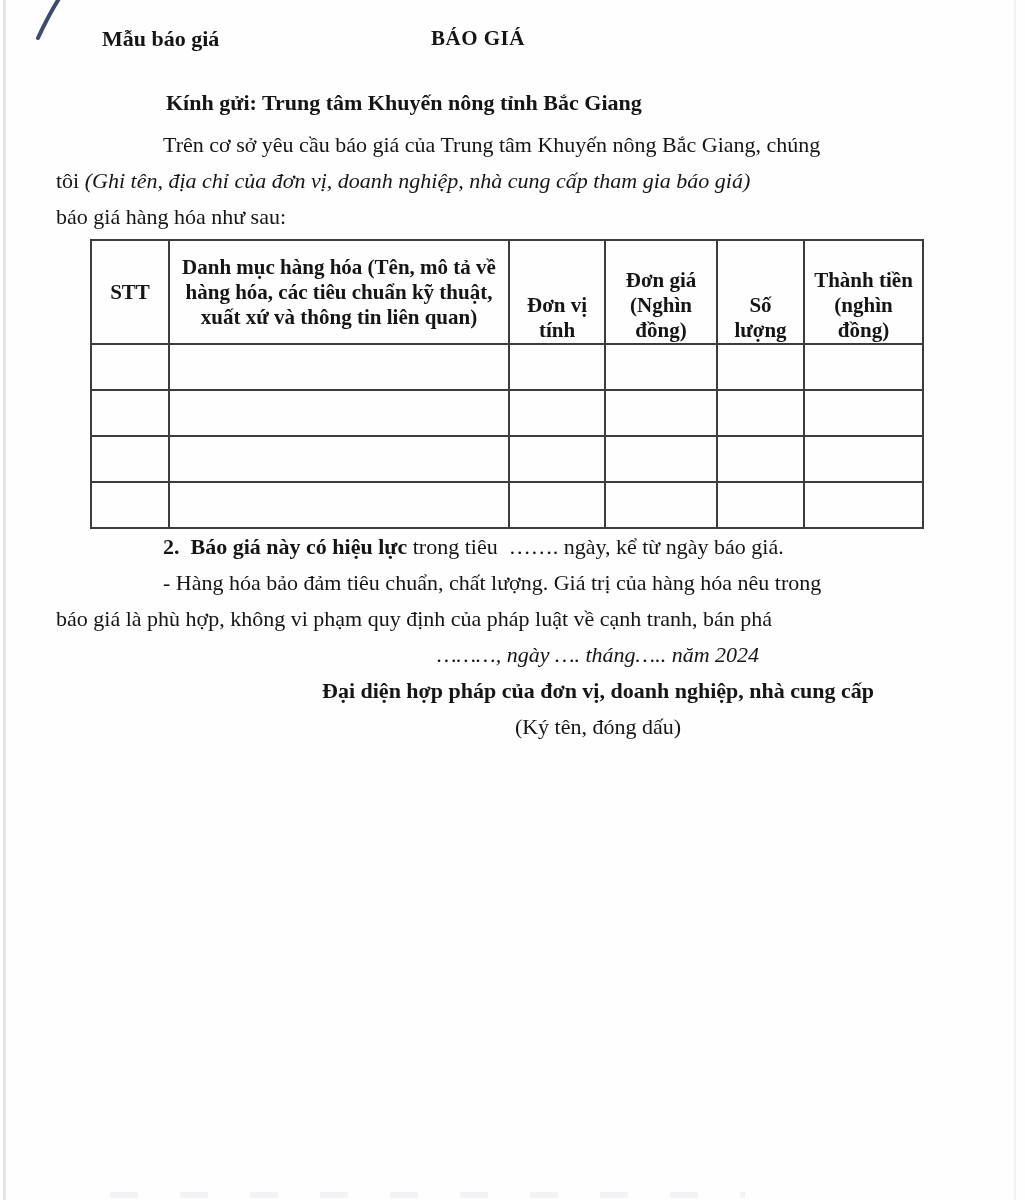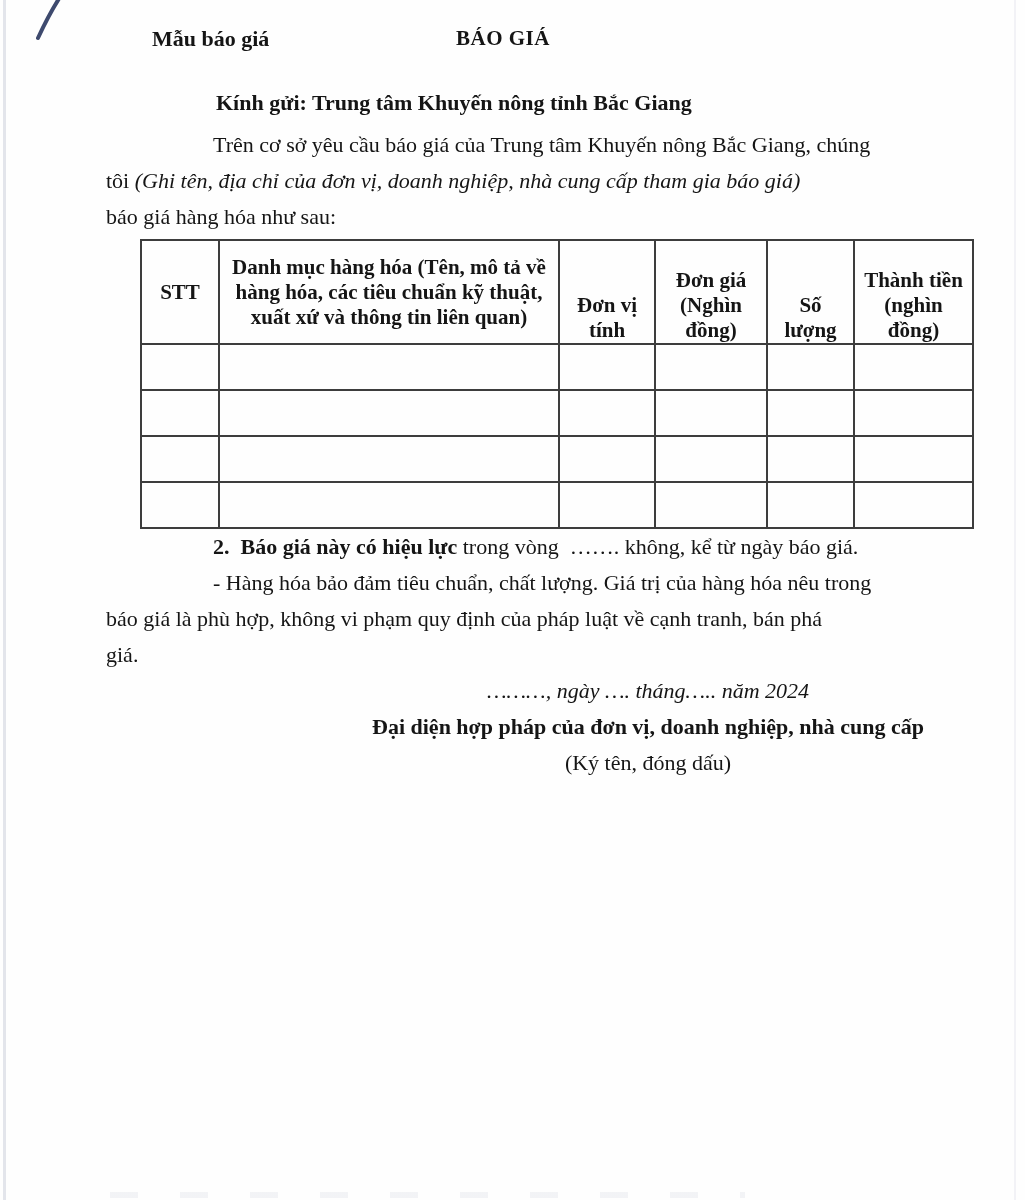--- a/index.html
+++ b/index.html
@@ -19,21 +19,21 @@
     position: absolute; right: 9px; top: 0; bottom: 0; width: 2px;
     background: #ececf2; opacity: .7;
   }
   .corner-mark { position: absolute; left: 18px; top: -6px; }
   .bottom-smudge {
     position: absolute; left: 110px; right: 280px; bottom: 2px; height: 6px;
     background: repeating-linear-gradient(90deg,
       #f1f2f5 0 28px, transparent 28px 70px);
     opacity: .9;
   }
-  .page { padding: 26px 45px 0 106px; position: relative; }
+  .page { padding: 26px 45px 0 56px; position: relative; }
   .line { line-height: 36px; font-size: 22px; white-space: pre-wrap; }
   .b { font-weight: bold; }
   .i { font-style: italic; }
   .header-row { position: relative; height: 36px; }
   .form-label { margin-left: 46px; font-weight: bold; font-size: 22px; }
   .doc-title {
     position: absolute; left: 0; right: 80px; top: 0; text-align: center;
     font-weight: bold; font-size: 21px; letter-spacing: .5px;
   }
   .salutation { margin-top: 23px; margin-left: 110px; font-weight: bold; }
@@ -133,26 +133,25 @@
           <td></td>
           <td></td>
           <td></td>
           <td></td>
           <td></td>
         </tr>
       </tbody>
   </table>
 
 
-  <div class="line indent"><span class="b">2.  Báo giá này có hiệu lực</span><span> trong vòng  ……. không, kể từ ngày báo giá.</span></div>
+  <div class="line indent"><span class="b">2.  Báo giá này có hiệu lực</span><span> trong tiêu  ……. ngày, kể từ ngày báo giá.</span></div>
 
   <div>
     <div class="line indent">- Hàng hóa bảo đảm tiêu chuẩn, chất lượng. Giá trị của hàng hóa nêu trong</div>
     <div class="line">báo giá là phù hợp, không vi phạm quy định của pháp luật về cạnh tranh, bán phá</div>
-    <div class="line">giá.</div>
   </div>
 
   <div class="sig-block">
     <div class="line i">………, ngày …. tháng….. năm 2024</div>
     <div class="line b">Đại diện hợp pháp của đơn vị, doanh nghiệp, nhà cung cấp</div>
     <div class="line">(Ký tên, đóng dấu)</div>
   </div>
 
 </div>
 

